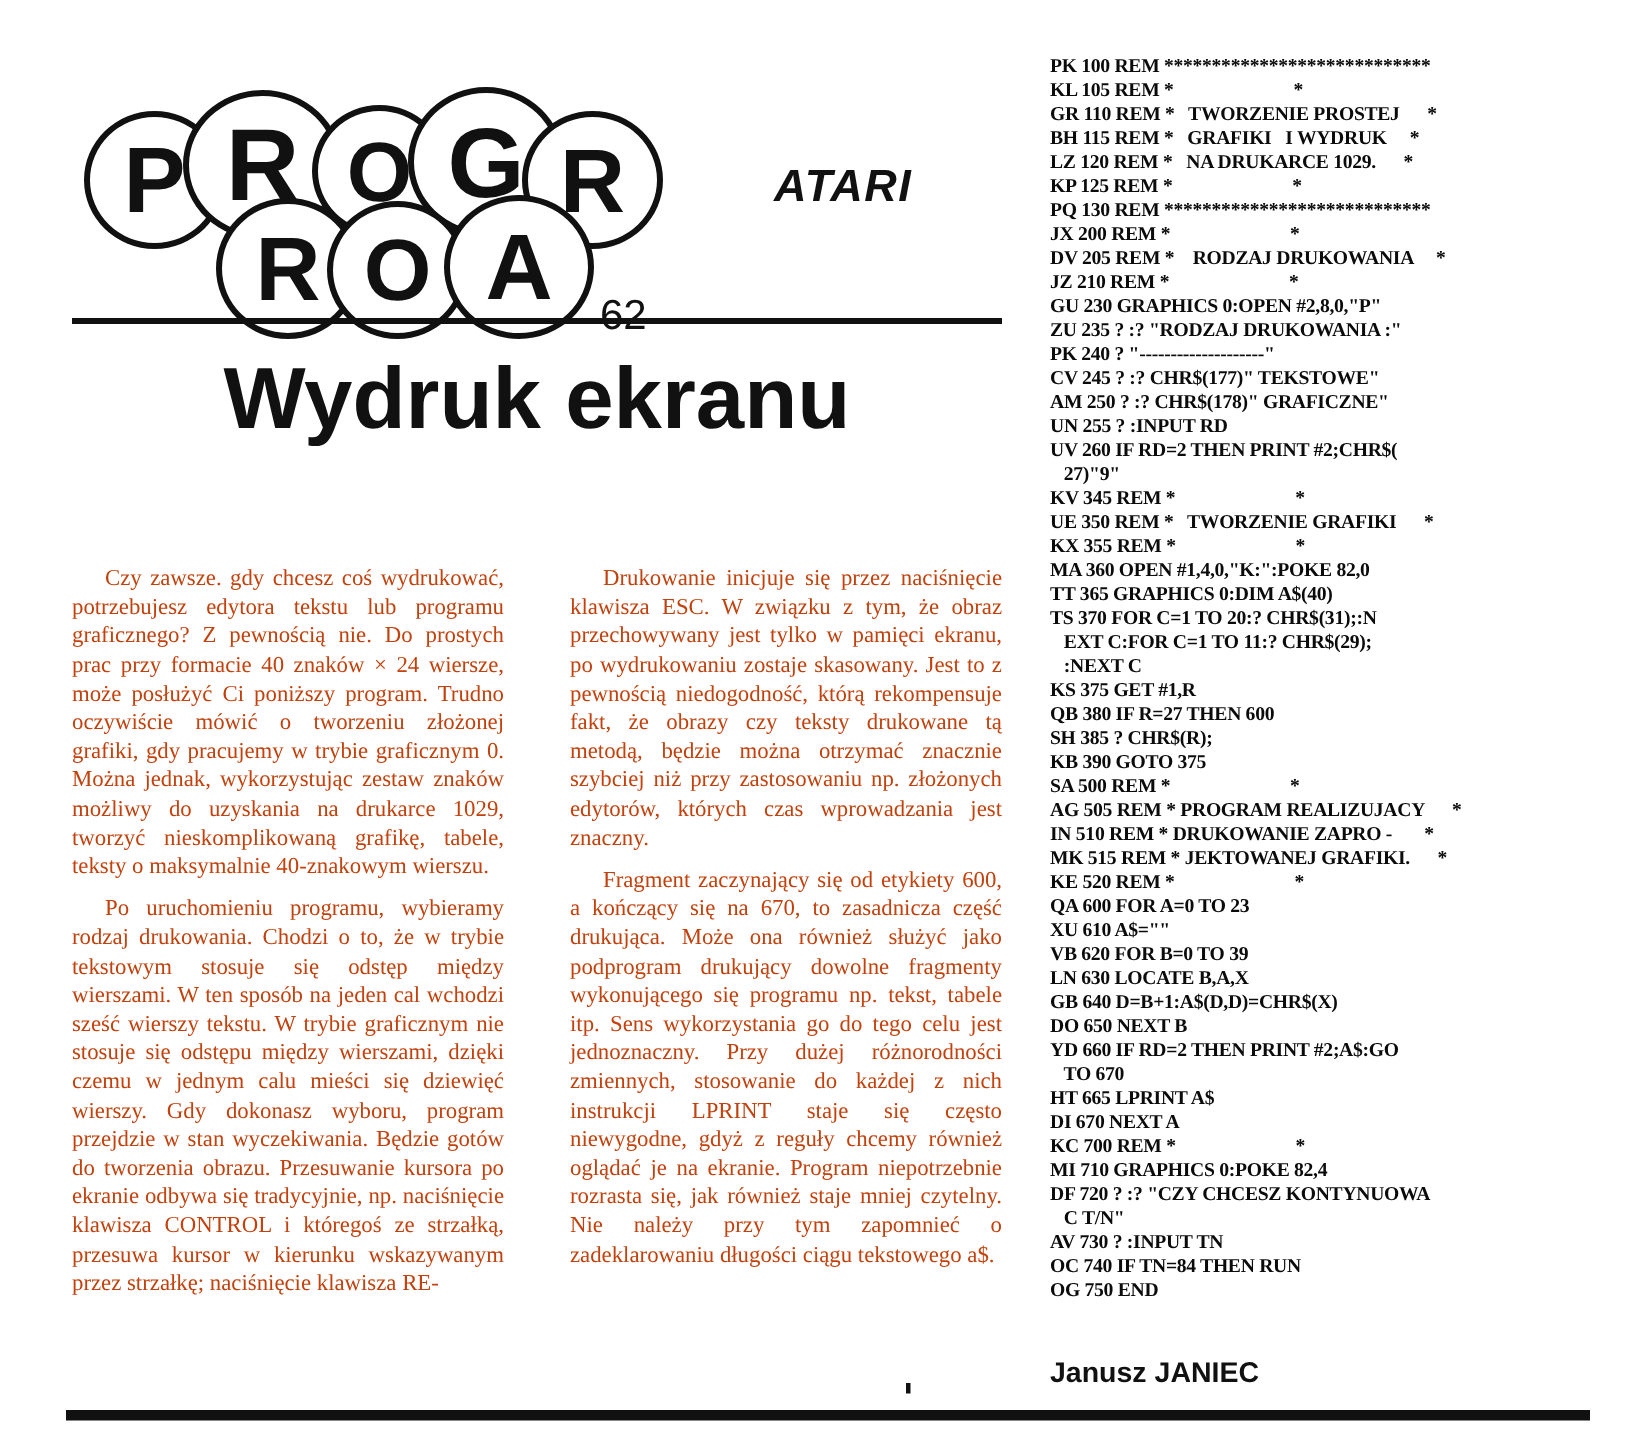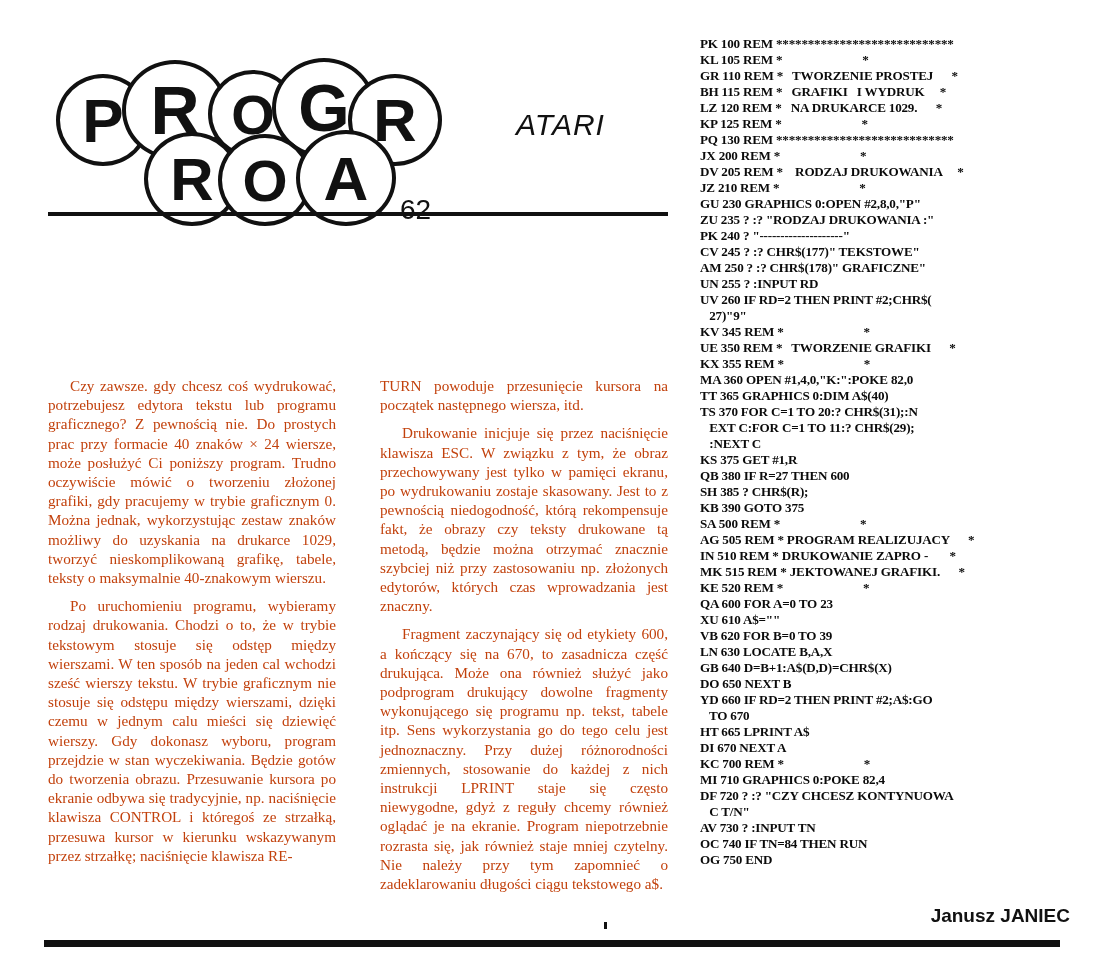--- a/index.html
+++ b/index.html
@@ -67,20 +67,21 @@
   }
   .platform {
     position: absolute;
     left: 468px;
     top: 62px;
     font-family: "Liberation Sans", sans-serif;
     font-style: italic;
     font-size: 30px;
     letter-spacing: 1px;
     color: #111;
+    font-weight: bold;
   }
 
   .rule-top {
     position: absolute;
     left: 48px;
     top: 212px;
     width: 620px;
     height: 4px;
     background: #111;
   }
@@ -132,21 +133,20 @@
     letter-spacing: -0.2px;
     font-weight: bold;
   }
   .listing .ln { display: block; }
 
   .byline {
     position: absolute;
     left: 700px;
     top: 905px;
     width: 370px;
-    text-align: right;
     font-family: "Liberation Sans", sans-serif;
     font-weight: bold;
     font-size: 19px;
     color: #111;
   }
 
   .rule-bottom {
     position: absolute;
     left: 44px;
     top: 940px;
@@ -178,28 +178,28 @@
       <div class="bub b6">R</div>
       <div class="bub b7">O</div>
       <div class="bub b8">A</div>
     </div>
     <div class="issue-no">62</div>
     <div class="platform">ATARI</div>
   </div>
 
   <div class="rule-top"></div>
 
+  <div class="headline">Wydruk ekranu</div>
 
   <div class="col col-left">
     <p>Czy zawsze. gdy chcesz coś wydrukować, potrzebujesz edytora tekstu lub programu graficznego? Z pewnością nie. Do prostych prac przy formacie 40 znaków × 24 wiersze, może posłużyć Ci poniższy program. Trudno oczywiście mówić o tworzeniu złożonej grafiki, gdy pracujemy w trybie graficznym 0. Można jednak, wykorzystując zestaw znaków możliwy do uzyskania na drukarce 1029, tworzyć nieskomplikowaną grafikę, tabele, teksty o maksymalnie 40-znakowym wierszu.</p>
     <p>Po uruchomieniu programu, wybieramy rodzaj drukowania. Chodzi o to, że w trybie tekstowym stosuje się odstęp między wierszami. W ten sposób na jeden cal wchodzi sześć wierszy tekstu. W trybie graficznym nie stosuje się odstępu między wierszami, dzięki czemu w jednym calu mieści się dziewięć wierszy. Gdy dokonasz wyboru, program przejdzie w stan wyczekiwania. Będzie gotów do tworzenia obrazu. Przesuwanie kursora po ekranie odbywa się tradycyjnie, np. naciśnięcie klawisza CONTROL i któregoś ze strzałką, przesuwa kursor w kierunku wskazywanym przez strzałkę; naciśnięcie klawisza RE-</p>
   </div>
 
   <div class="col col-right">
-    <p class="noindent">TURN powoduje przesunięcie kursora na początek następnego wiersza, itd.</p>
     <p>Drukowanie inicjuje się przez naciśnięcie klawisza ESC. W związku z tym, że obraz przechowywany jest tylko w pamięci ekranu, po wydrukowaniu zostaje skasowany. Jest to z pewnością niedogodność, którą rekompensuje fakt, że obrazy czy teksty drukowane tą metodą, będzie można otrzymać znacznie szybciej niż przy zastosowaniu np. złożonych edytorów, których czas wprowadzania jest znaczny.</p>
     <p>Fragment zaczynający się od etykiety 600, a kończący się na 670, to zasadnicza część drukująca. Może ona również służyć jako podprogram drukujący dowolne fragmenty wykonującego się programu np. tekst, tabele itp. Sens wykorzystania go do tego celu jest jednoznaczny. Przy dużej różnorodności zmiennych, stosowanie do każdej z nich instrukcji LPRINT staje się często niewygodne, gdyż z reguły chcemy również oglądać je na ekranie. Program niepotrzebnie rozrasta się, jak również staje mniej czytelny. Nie należy przy tym zapomnieć o zadeklarowaniu długości ciągu tekstowego a$.</p>
   </div>
 
   <div class="listing" id="listing"><span class="ln">PK 100 REM ****************************</span><span class="ln">KL 105 REM *                          *</span><span class="ln">GR 110 REM *   TWORZENIE PROSTEJ      *</span><span class="ln">BH 115 REM *   GRAFIKI   I WYDRUK     *</span><span class="ln">LZ 120 REM *   NA DRUKARCE 1029.      *</span><span class="ln">KP 125 REM *                          *</span><span class="ln">PQ 130 REM ****************************</span><span class="ln">JX 200 REM *                          *</span><span class="ln">DV 205 REM *    RODZAJ DRUKOWANIA     *</span><span class="ln">JZ 210 REM *                          *</span><span class="ln">GU 230 GRAPHICS 0:OPEN #2,8,0,"P"</span><span class="ln">ZU 235 ? :? "RODZAJ DRUKOWANIA :"</span><span class="ln">PK 240 ? "--------------------"</span><span class="ln">CV 245 ? :? CHR$(177)" TEKSTOWE"</span><span class="ln">AM 250 ? :? CHR$(178)" GRAFICZNE"</span><span class="ln">UN 255 ? :INPUT RD</span><span class="ln">UV 260 IF RD=2 THEN PRINT #2;CHR$(</span><span class="ln">   27)"9"</span><span class="ln">KV 345 REM *                          *</span><span class="ln">UE 350 REM *   TWORZENIE GRAFIKI      *</span><span class="ln">KX 355 REM *                          *</span><span class="ln">MA 360 OPEN #1,4,0,"K:":POKE 82,0</span><span class="ln">TT 365 GRAPHICS 0:DIM A$(40)</span><span class="ln">TS 370 FOR C=1 TO 20:? CHR$(31);:N</span><span class="ln">   EXT C:FOR C=1 TO 11:? CHR$(29);</span><span class="ln">   :NEXT C</span><span class="ln">KS 375 GET #1,R</span><span class="ln">QB 380 IF R=27 THEN 600</span><span class="ln">SH 385 ? CHR$(R);</span><span class="ln">KB 390 GOTO 375</span><span class="ln">SA 500 REM *                          *</span><span class="ln">AG 505 REM * PROGRAM REALIZUJACY      *</span><span class="ln">IN 510 REM * DRUKOWANIE ZAPRO -       *</span><span class="ln">MK 515 REM * JEKTOWANEJ GRAFIKI.      *</span><span class="ln">KE 520 REM *                          *</span><span class="ln">QA 600 FOR A=0 TO 23</span><span class="ln">XU 610 A$=""</span><span class="ln">VB 620 FOR B=0 TO 39</span><span class="ln">LN 630 LOCATE B,A,X</span><span class="ln">GB 640 D=B+1:A$(D,D)=CHR$(X)</span><span class="ln">DO 650 NEXT B</span><span class="ln">YD 660 IF RD=2 THEN PRINT #2;A$:GO</span><span class="ln">   TO 670</span><span class="ln">HT 665 LPRINT A$</span><span class="ln">DI 670 NEXT A</span><span class="ln">KC 700 REM *                          *</span><span class="ln">MI 710 GRAPHICS 0:POKE 82,4</span><span class="ln">DF 720 ? :? "CZY CHCESZ KONTYNUOWA</span><span class="ln">   C T/N"</span><span class="ln">AV 730 ? :INPUT TN</span><span class="ln">OC 740 IF TN=84 THEN RUN</span><span class="ln">OG 750 END</span></div>
 
   <div class="byline">Janusz JANIEC</div>
 
   <div class="center-dot"></div>
   <div class="rule-bottom"></div>

